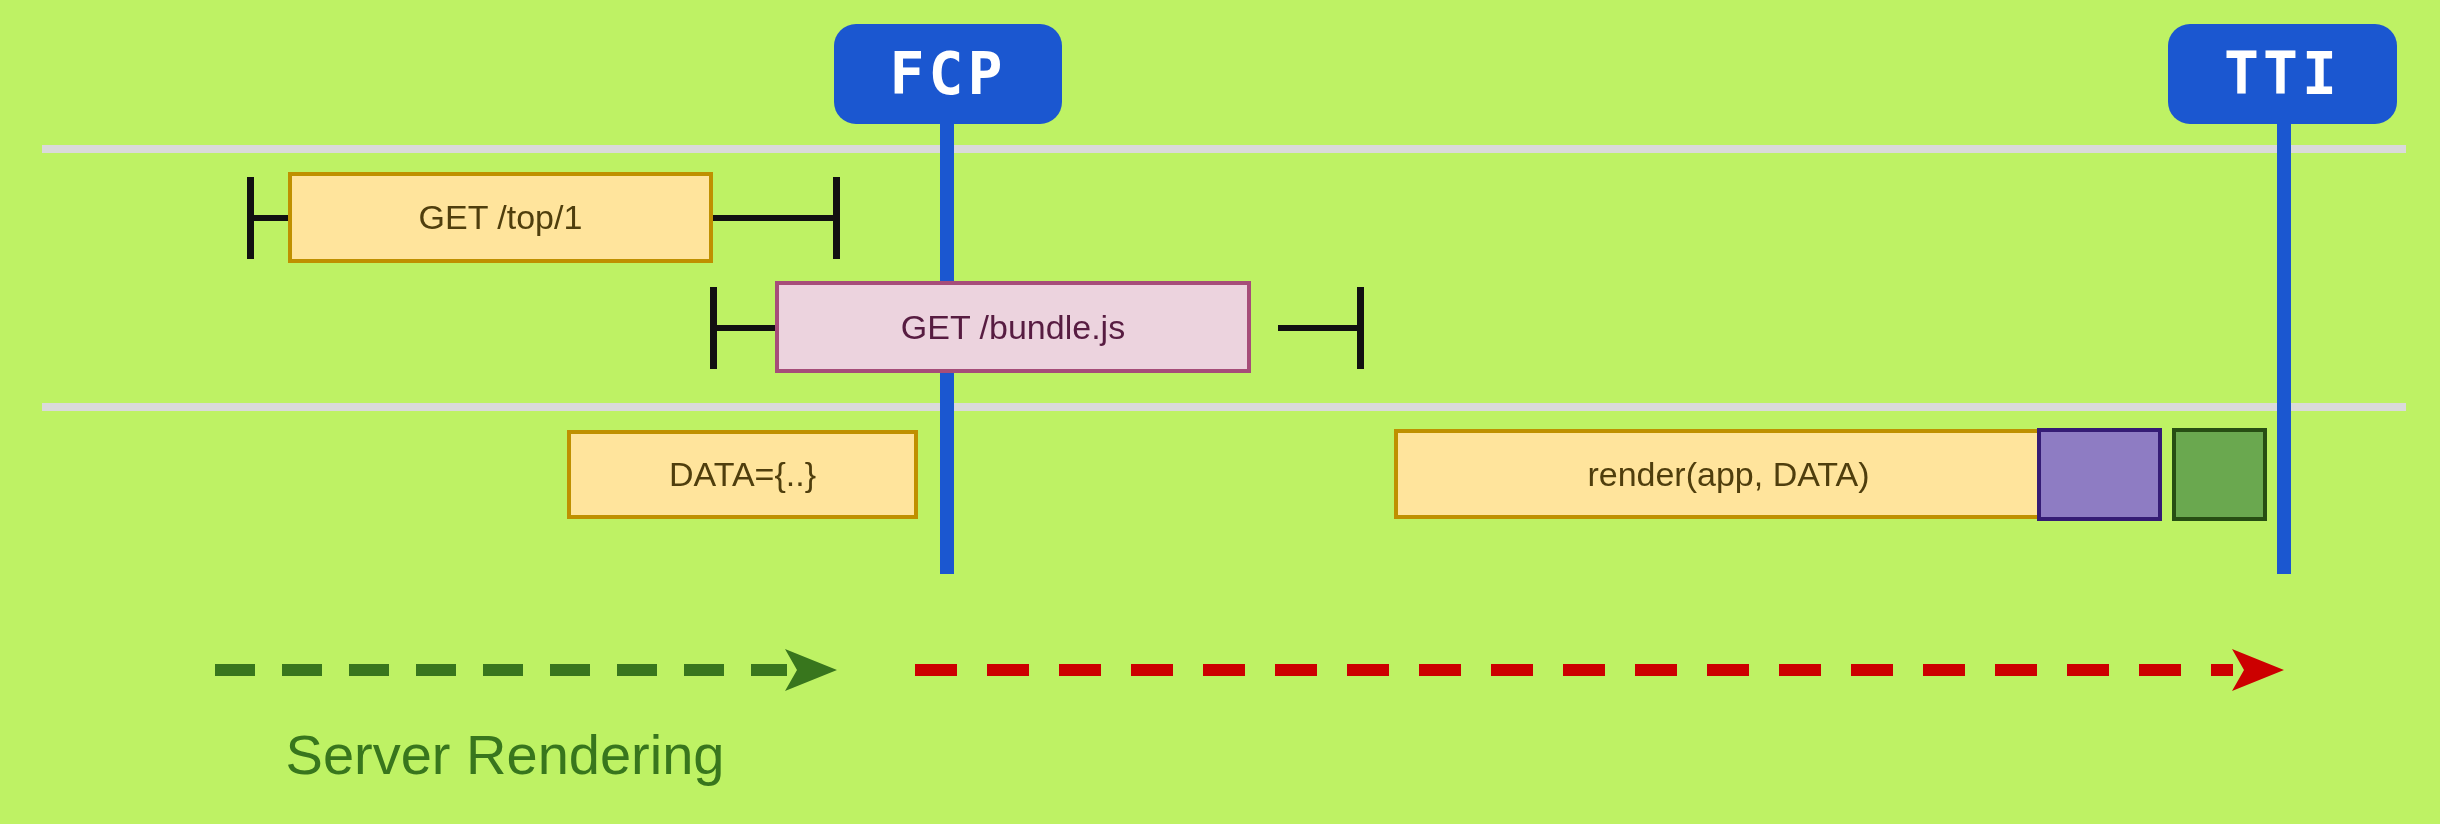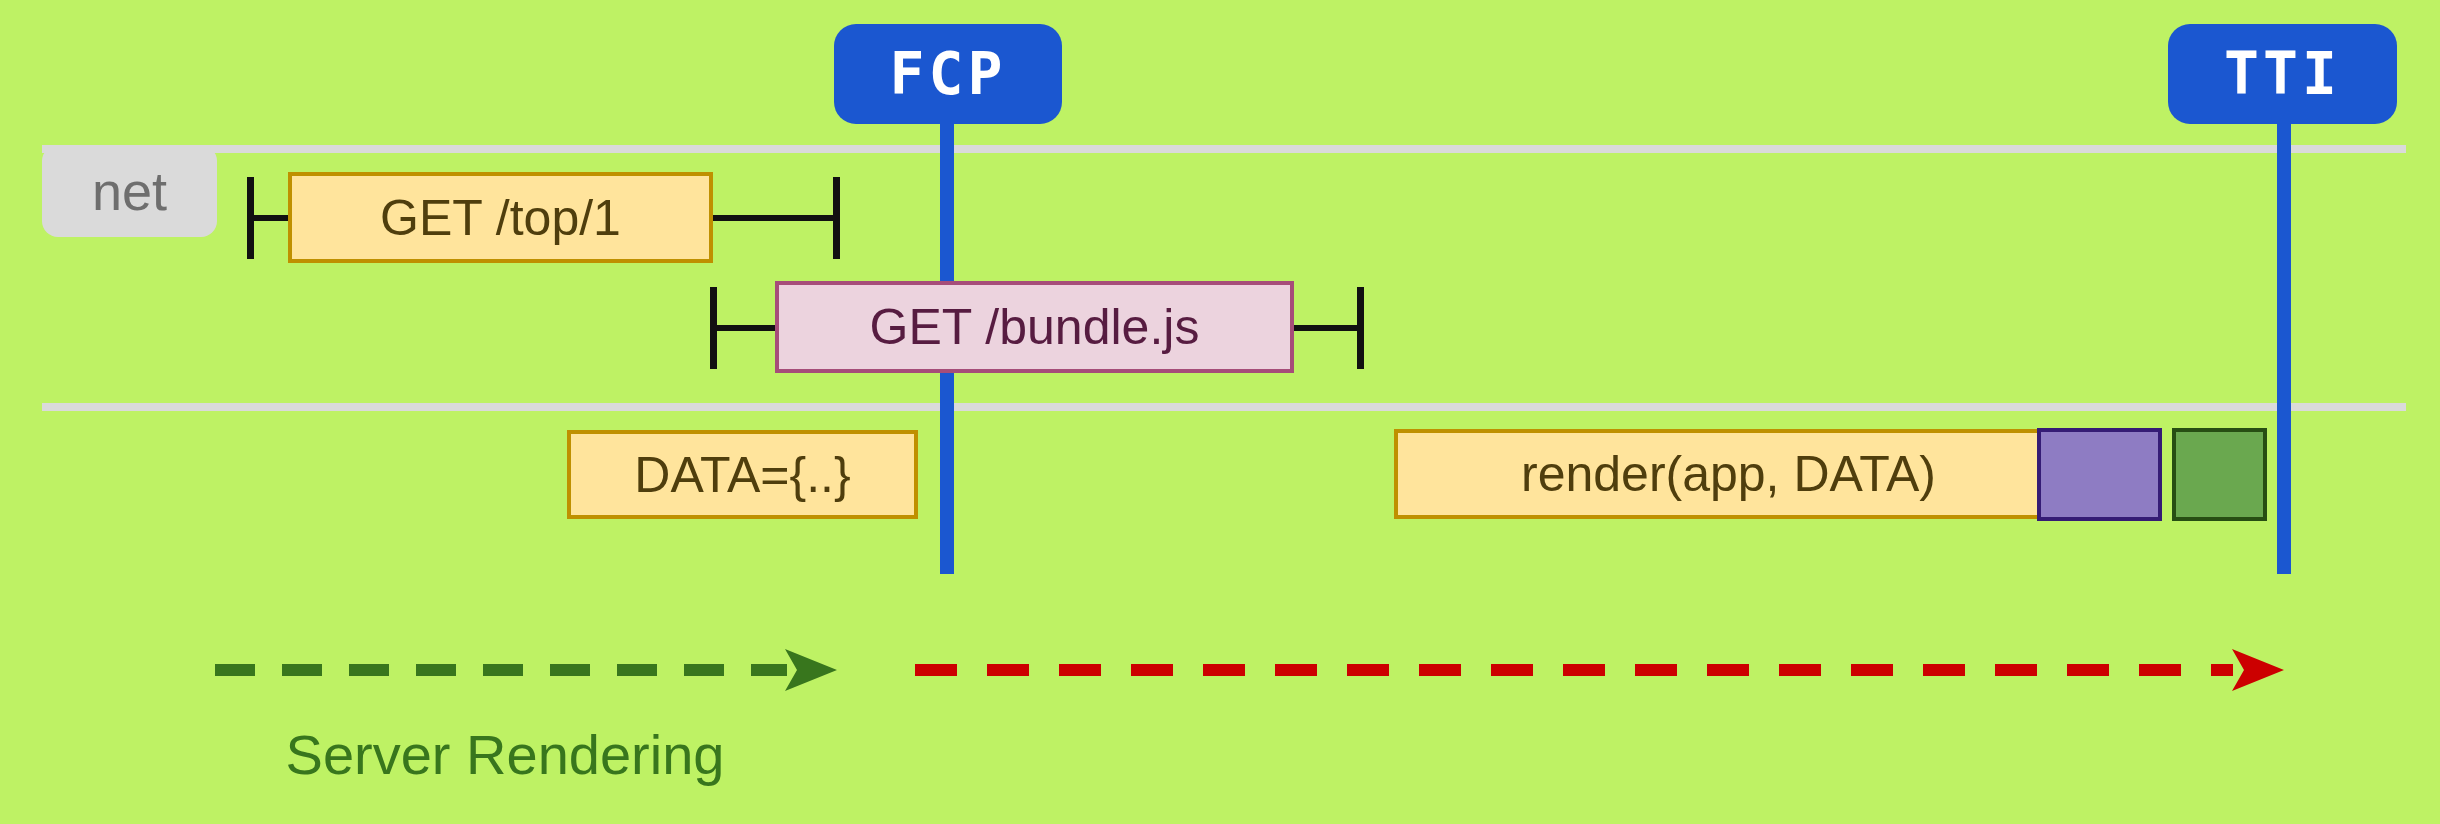--- a/index.html
+++ b/index.html
@@ -46,21 +46,21 @@
     font-size:54px;
     display:flex;align-items:center;justify-content:center;
     z-index:2;
   }
   
   .bar{
     position:absolute;
     box-sizing:border-box;
     border:4px solid;
     display:flex;align-items:center;justify-content:center;
-    font-size:50px;
+    font-size:34px;
     z-index:5;
   }
   .bar.yellow{background:var(--yellow-fill);border-color:var(--yellow-border);color:var(--yellow-text);}
   .bar.pink{background:var(--pink-fill);border-color:var(--pink-border);color:var(--pink-text);}
   .bar.purple{background:var(--purple-fill);border-color:var(--purple-border);}
   .bar.green{background:var(--green-fill);border-color:var(--green-border);}
   
   .tick{
     position:absolute;width:7px;height:82px;
     background:var(--tick);z-index:2;
@@ -92,35 +92,32 @@
   <div class="marker-line" style="left:940px;"></div>
   <div class="marker-line" style="left:2277px;"></div>
 
   <div class="badge" style="left:834px;width:228px;">
     <span>FCP</span>
   </div>
   <div class="badge" style="left:2168px;width:229px;">
     <span>TTI</span>
   </div>
 
-  <div class="lane-label" style="top:145px;">
-    <span>net</span>
-  </div>
 
   <div class="tick" style="left:247px;top:177px;"></div>
   <div class="conn" style="left:254px;top:215px;width:34px;"></div>
   <div class="bar yellow" style="left:288px;top:172px;width:425px;height:91px;">
     <span>GET /top/1</span>
   </div>
   <div class="conn" style="left:713px;top:215px;width:120px;"></div>
   <div class="tick" style="left:833px;top:177px;"></div>
 
   <div class="tick" style="left:710px;top:287px;"></div>
   <div class="conn" style="left:717px;top:325px;width:58px;"></div>
-  <div class="bar pink" style="left:775px;top:281px;width:519px;height:92px;">
+  <div class="bar pink" style="left:775px;top:281px;width:476px;height:92px;">
     <span>GET /bundle.js</span>
   </div>
   <div class="conn" style="left:1278px;top:325px;width:79px;"></div>
   <div class="tick" style="left:1357px;top:287px;"></div>
 
   <div class="bar yellow" style="left:567px;top:430px;width:351px;height:89px;">
     <span>DATA={..}</span>
   </div>
   <div class="bar yellow" style="left:1362px;top:429px;width:669px;height:90px;margin-left:32px;">
     <span>render(app, DATA)</span>

